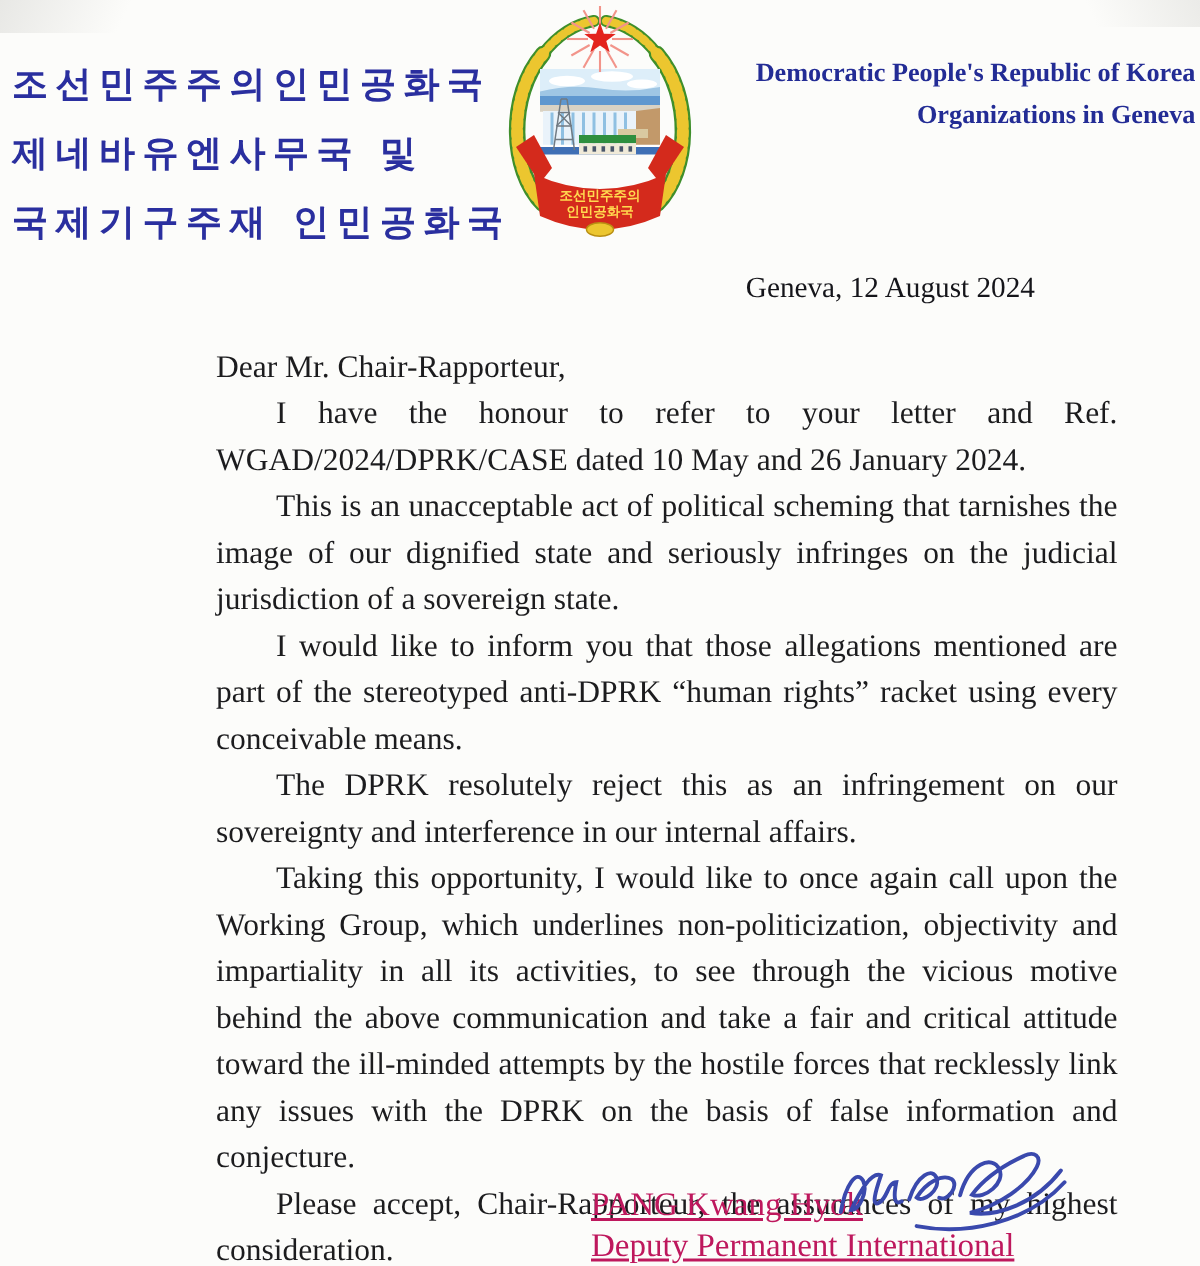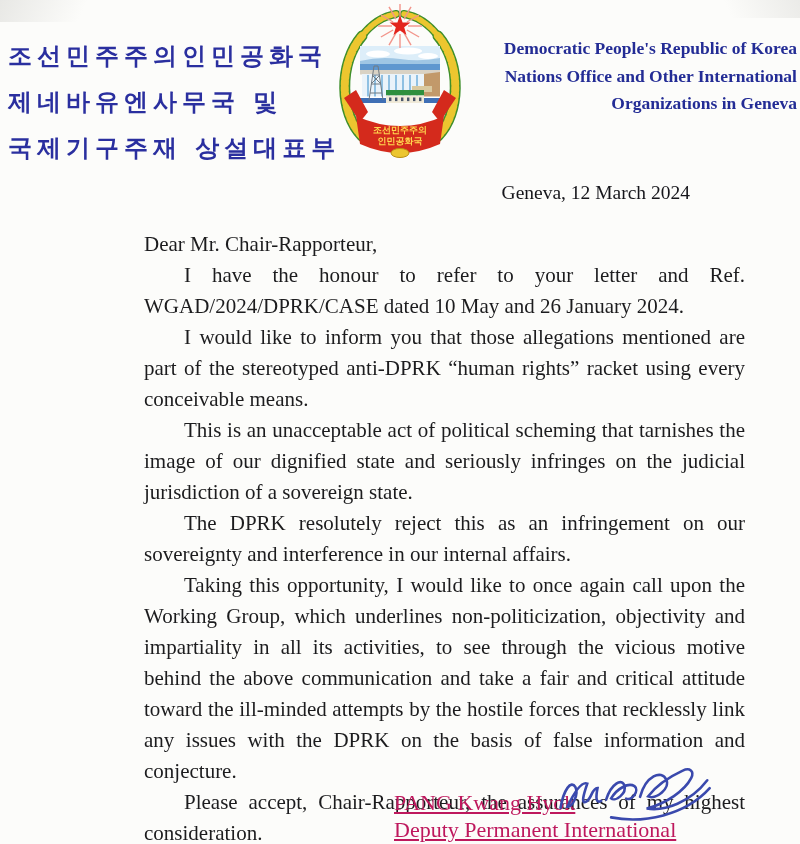--- a/index.html
+++ b/index.html
@@ -74,21 +74,21 @@
 </head>
 <body>
 
 <div class="page">
   <div class="corner tl"></div>
   <div class="corner tr"></div>
 
   <div class="korean-block">
     <div>조선민주주의인민공화국</div>
     <div>제네바유엔사무국 및</div>
-    <div>국제기구주재 상설대표부</div>
+    <div>국제기구주재 인민공화국</div>
   </div>
 
   <div class="emblem">
     <svg width="140" height="158" viewBox="0 0 140 158" xmlns="http://www.w3.org/2000/svg">
 
       <g stroke-linecap="round" fill="none">
         <path d="M32 134 C10 112 8 62 32 34" stroke="#3f8f2b" stroke-width="11"></path>
         <path d="M108 134 C130 112 132 62 108 34" stroke="#3f8f2b" stroke-width="11"></path>
         <path d="M32 34 C42 21 54 14 66 12" stroke="#3f8f2b" stroke-width="8"></path>
         <path d="M108 34 C98 21 86 14 74 12" stroke="#3f8f2b" stroke-width="8"></path>
@@ -173,31 +173,30 @@
         <path d="M26 114 Q70 134 114 114 L110 142 Q70 160 30 142 Z" fill="#d42a1c"></path>
         <ellipse cx="70" cy="151" rx="9" ry="4.5" fill="#ecc62f" stroke="#b98f12" stroke-width="1"></ellipse>
       </g>
       <text x="70" y="131" text-anchor="middle" font-size="9" font-weight="bold" fill="#ffd94f" font-family="DejaVu Sans, sans-serif">조선민주주의</text>
       <text x="70" y="142" text-anchor="middle" font-size="9" font-weight="bold" fill="#ffd94f" font-family="DejaVu Sans, sans-serif">인민공화국</text>
     </svg>
   </div>
 
   <div class="english-block">
     <div>Democratic People's Republic of Korea</div>
-    <div>Nations Office and Other International</div>
     <div>Organizations in Geneva</div>
   </div>
 
-  <div class="dateline">Geneva, 12 March 2024</div>
+  <div class="dateline">Geneva, 12 August 2024</div>
 
   <div class="body-text">
     <p class="salutation">Dear Mr. Chair-Rapporteur,</p>
     <p>I have the honour to refer to your letter and Ref. WGAD/2024/DPRK/CASE dated 10  May and 26 January 2024.</p>
+    <p>This is an unacceptable act of political scheming that tarnishes the image of our dignified state and seriously infringes on the judicial jurisdiction of a sovereign state.</p>
     <p>I would like to inform you that those allegations mentioned are part of the stereotyped anti-DPRK “human rights” racket using every conceivable means.</p>
-    <p>This is an unacceptable act of political scheming that tarnishes the image of our dignified state and seriously infringes on the judicial jurisdiction of a sovereign state.</p>
     <p>The DPRK resolutely reject this as an infringement on our sovereignty and interference in our internal affairs.</p>
     <p>Taking this opportunity, I would like to once again call upon the Working Group, which underlines non-politicization, objectivity and impartiality in all its activities, to see through the vicious motive behind the above communication and take a fair and critical attitude toward the ill-minded attempts by the hostile forces that recklessly link any issues with the DPRK on the basis of false information and conjecture.</p>
     <p>Please accept, Chair-Rapporteur, the assurances of my highest consideration.</p>
   </div>
 
   <div class="sig-block">
     <div>PANG Kwang Hyok</div>
     <div>Deputy Permanent International</div>
   </div>
 

